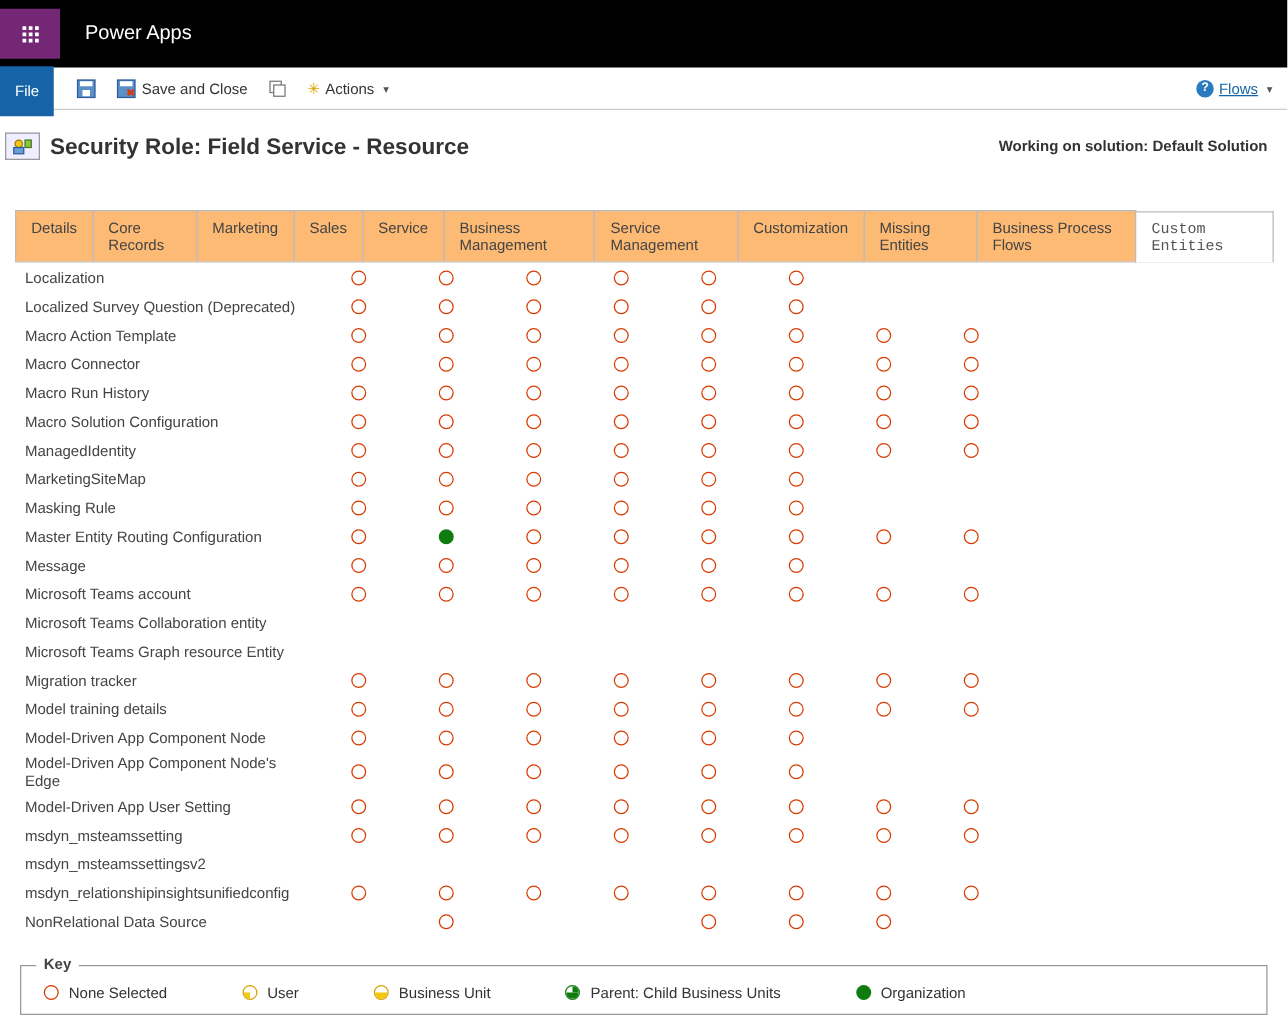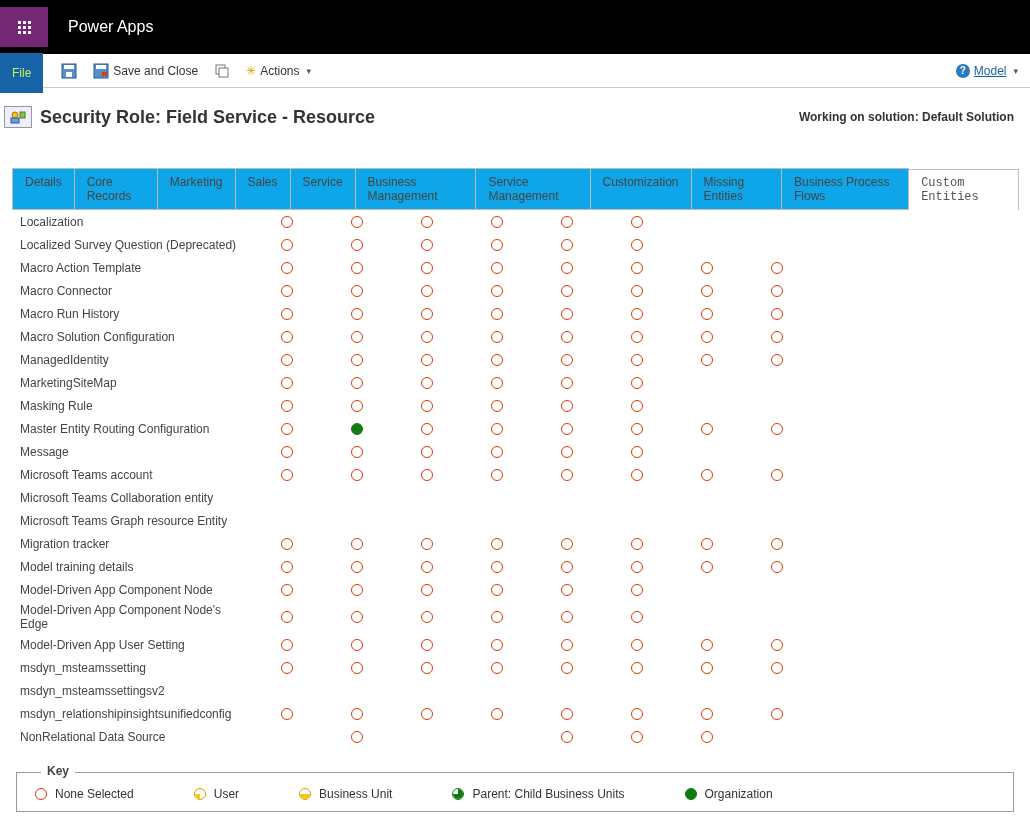--- a/index.html
+++ b/index.html
@@ -37,21 +37,21 @@
   .toolbar {
     display: flex;
     align-items: center;
     height: 34px;
     border-bottom: 1px solid #ccc;
     padding: 0;
     font-size: 12px;
   }
   .file-btn {
     background: #1664A7;
-    color: #bef264;
+    color: #ffffff;
     height: 40px;
     padding: 0 12px;
     display: flex;
     align-items: center;
     margin-right: 10px;
     margin-top: 4px;
     cursor: pointer;
   }
   .tool-item {
     display: flex;
@@ -80,21 +80,21 @@
   .working-on { margin-left: auto; font-size: 12px; font-weight:600; }
   .tabs {
     display: flex;
     border-bottom: 1px solid #bbb;
     margin: 30px 12px 0 12px;
   }
   .tab {
     padding: 6px 12px;
     border: 1px solid #bbb;
     border-bottom: none;
-    background: #0ea5e9;
+    background: #fdba74;
     margin-right: -1px;
     cursor: pointer;
     font-size: 12px;
     color: #444;
   }
   .tab.active {
     background: #fff;
     position: relative;
     top: 1px;
     color: #555;
@@ -151,21 +151,21 @@
   .pcbu::before {
     content:""; position:absolute; top:0; right:0; width:50%; height:50%; background:#107c10;
   }
   .legend-box {
     margin: 22px 16px 10px 16px;
     border: 1px solid #999;
     padding: 14px 18px 10px 18px;
     position: relative;
   }
   .legend-title {
-    position: absolute; top: -9px; left: 24px; background:#fff; padding: 0 6px;
+    position: absolute; top: -9px; left: 12px; background:#fff; padding: 0 6px;
     font-weight: 600; color:#444;
   }
   .legend-items { display: flex; gap: 60px; align-items:flex-end; flex-wrap:wrap;}
   .legend-item { display:flex; align-items:center; gap:8px; }
   .caret-down::after { content:"▾"; font-size:9px; margin-left:3px; color:#555;}
   .star-icon::before { content:"✳"; color:#d8a300; font-size:12px;}
   .help-icon {
     width:14px;height:14px;border-radius:50%;background:#2a7abf;color:#fff;
     display:inline-flex;align-items:center;justify-content:center;font-size:10px;font-weight:bold;
   }
@@ -214,21 +214,21 @@
         <rect x="2" y="2" width="9" height="9" fill="#fff" stroke="#777"></rect>
         <rect x="5" y="5" width="9" height="9" fill="#fff" stroke="#777"></rect>
       </svg>
   </div>
   <div class="tool-item caret-down">
     <span class="star-icon"></span>
     <span>Actions</span>
   </div>
   <div class="toolbar-right caret-down">
     <span class="help-icon">?</span>
-    <span class="help-link">Model</span>
+    <span class="help-link">Flows</span>
   </div>
 </div>
 
 <div class="header-row">
   <span class="page-icon">
     <svg width="18" height="14" viewBox="0 0 18 14">
         <circle cx="6" cy="5" r="3" fill="#f2c811" stroke="#a07800"></circle>
         <rect x="2" y="8" width="8" height="5" fill="#6aa0d8" stroke="#2a5a9a"></rect>
         <rect x="11" y="2" width="5" height="6" fill="#8bc34a" stroke="#4a7a1a"></rect>
       </svg>

